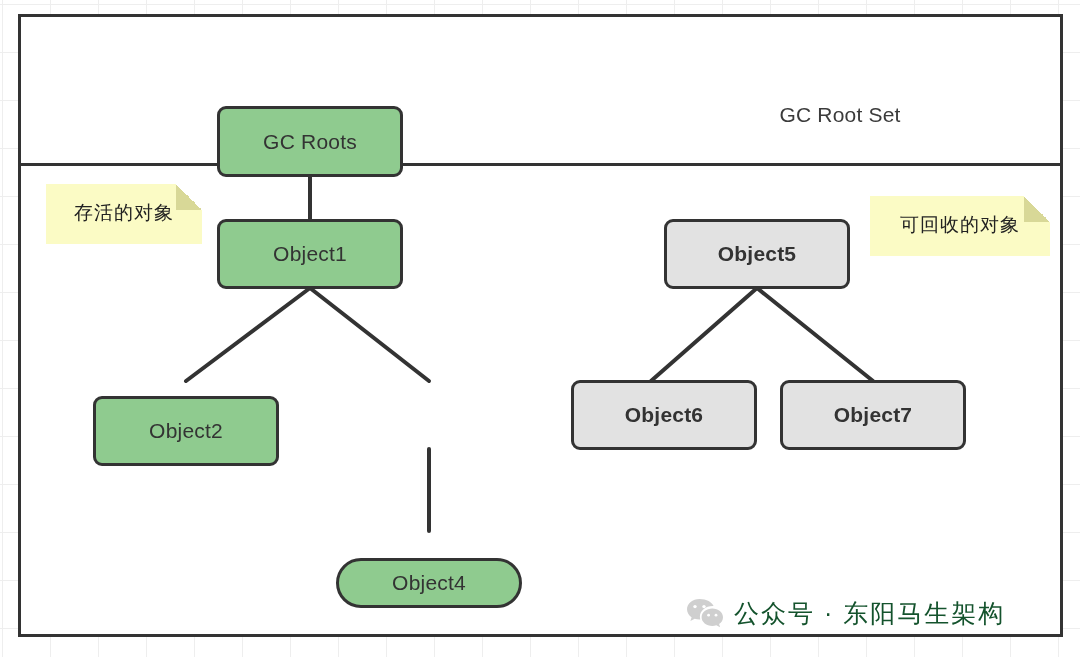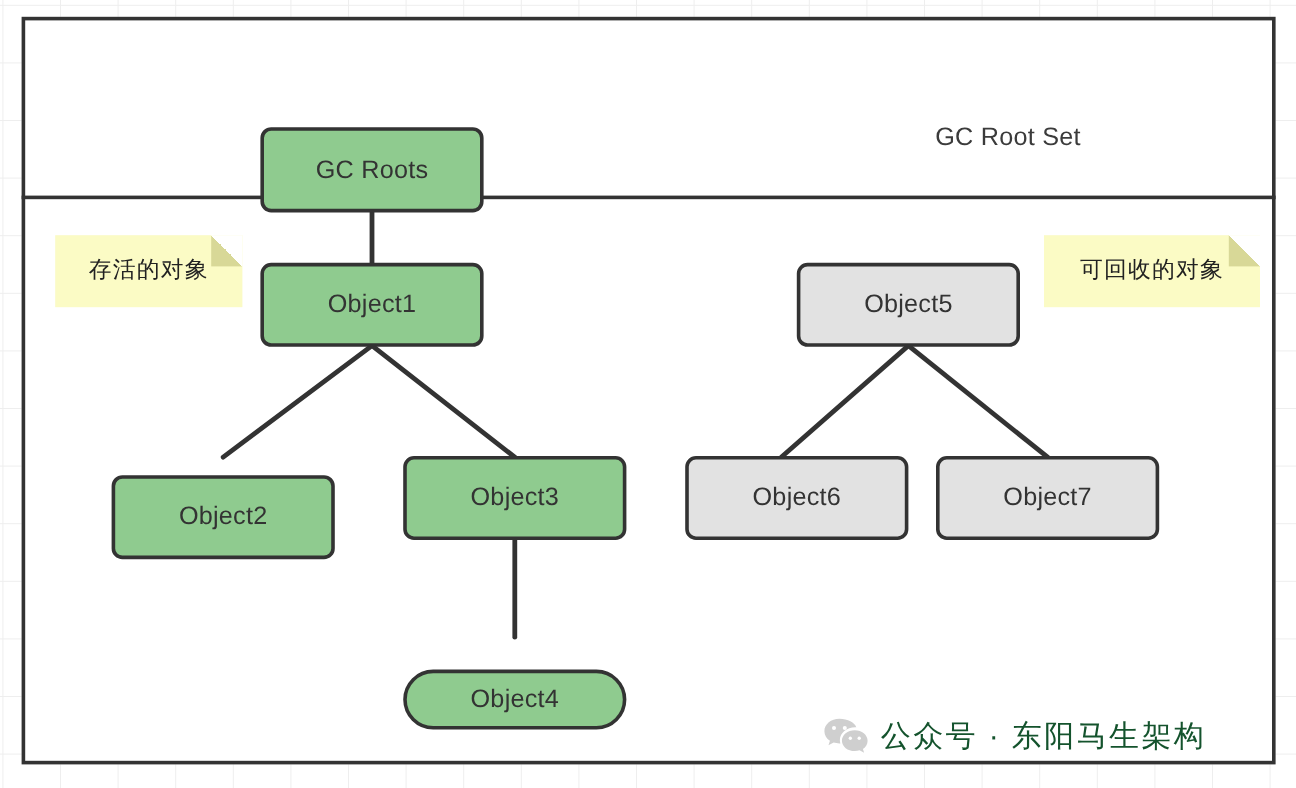--- a/index.html
+++ b/index.html
@@ -74,21 +74,21 @@
     border: 3px solid #333333;
     border-radius: 9px;
     display: flex;
     align-items: center;
     justify-content: center;
     font-size: 21px;
     color: #333333;
     letter-spacing: 0.2px;
   }
   .node.live   { background: #8fcb8f; }
-  .node.garbage{ background: #e2e2e2; }
+  .node.garbage{ background: #e2e2e2; font-weight: bold; }
 
   
   .sticky {
     position: absolute;
     box-sizing: border-box;
     background: #fbfbc5;
     display: flex;
     align-items: center;
     justify-content: center;
     font-size: 19px;
@@ -155,41 +155,38 @@
   </div>
 
   <div class="node live" style="left:217px; top:219px; width:186px; height:70px;">
     <span>Object1</span>
   </div>
 
   <div class="node live" style="left:93px; top:380px; width:186px; height:70px;margin-top:16px;">
     <span>Object2</span>
   </div>
 
-  <div class="node live" style="left:336px; top:380px; width:186px; height:70px;">
-    <span>Object3</span>
-  </div>
 
   <div class="node live" style="left:336px; top:558px; width:186px; height:50px;border-radius:25px;">
     <span>Object4</span>
   </div>
 
   <div class="node garbage" style="left:664px; top:219px; width:186px; height:70px;">
     <span>Object5</span>
   </div>
 
   <div class="node garbage" style="left:571px; top:380px; width:186px; height:70px;">
     <span>Object6</span>
   </div>
 
   <div class="node garbage" style="left:780px; top:380px; width:186px; height:70px;">
     <span>Object7</span>
   </div>
 
-  <div class="sticky" style="left:46px; top:196px; width:156px; height:60px;">
+  <div class="sticky" style="left:46px; top:184px; width:156px; height:60px;">
     <span class="fold"></span>
     <span class="sticky-text">存活的对象</span>
   </div>
 
   <div class="sticky" style="left:870px; top:196px; width:180px; height:60px;text-align:center;">
     <span class="fold"></span>
     <span class="sticky-text">可回收的对象</span>
   </div>
 
   <div id="watermark">

